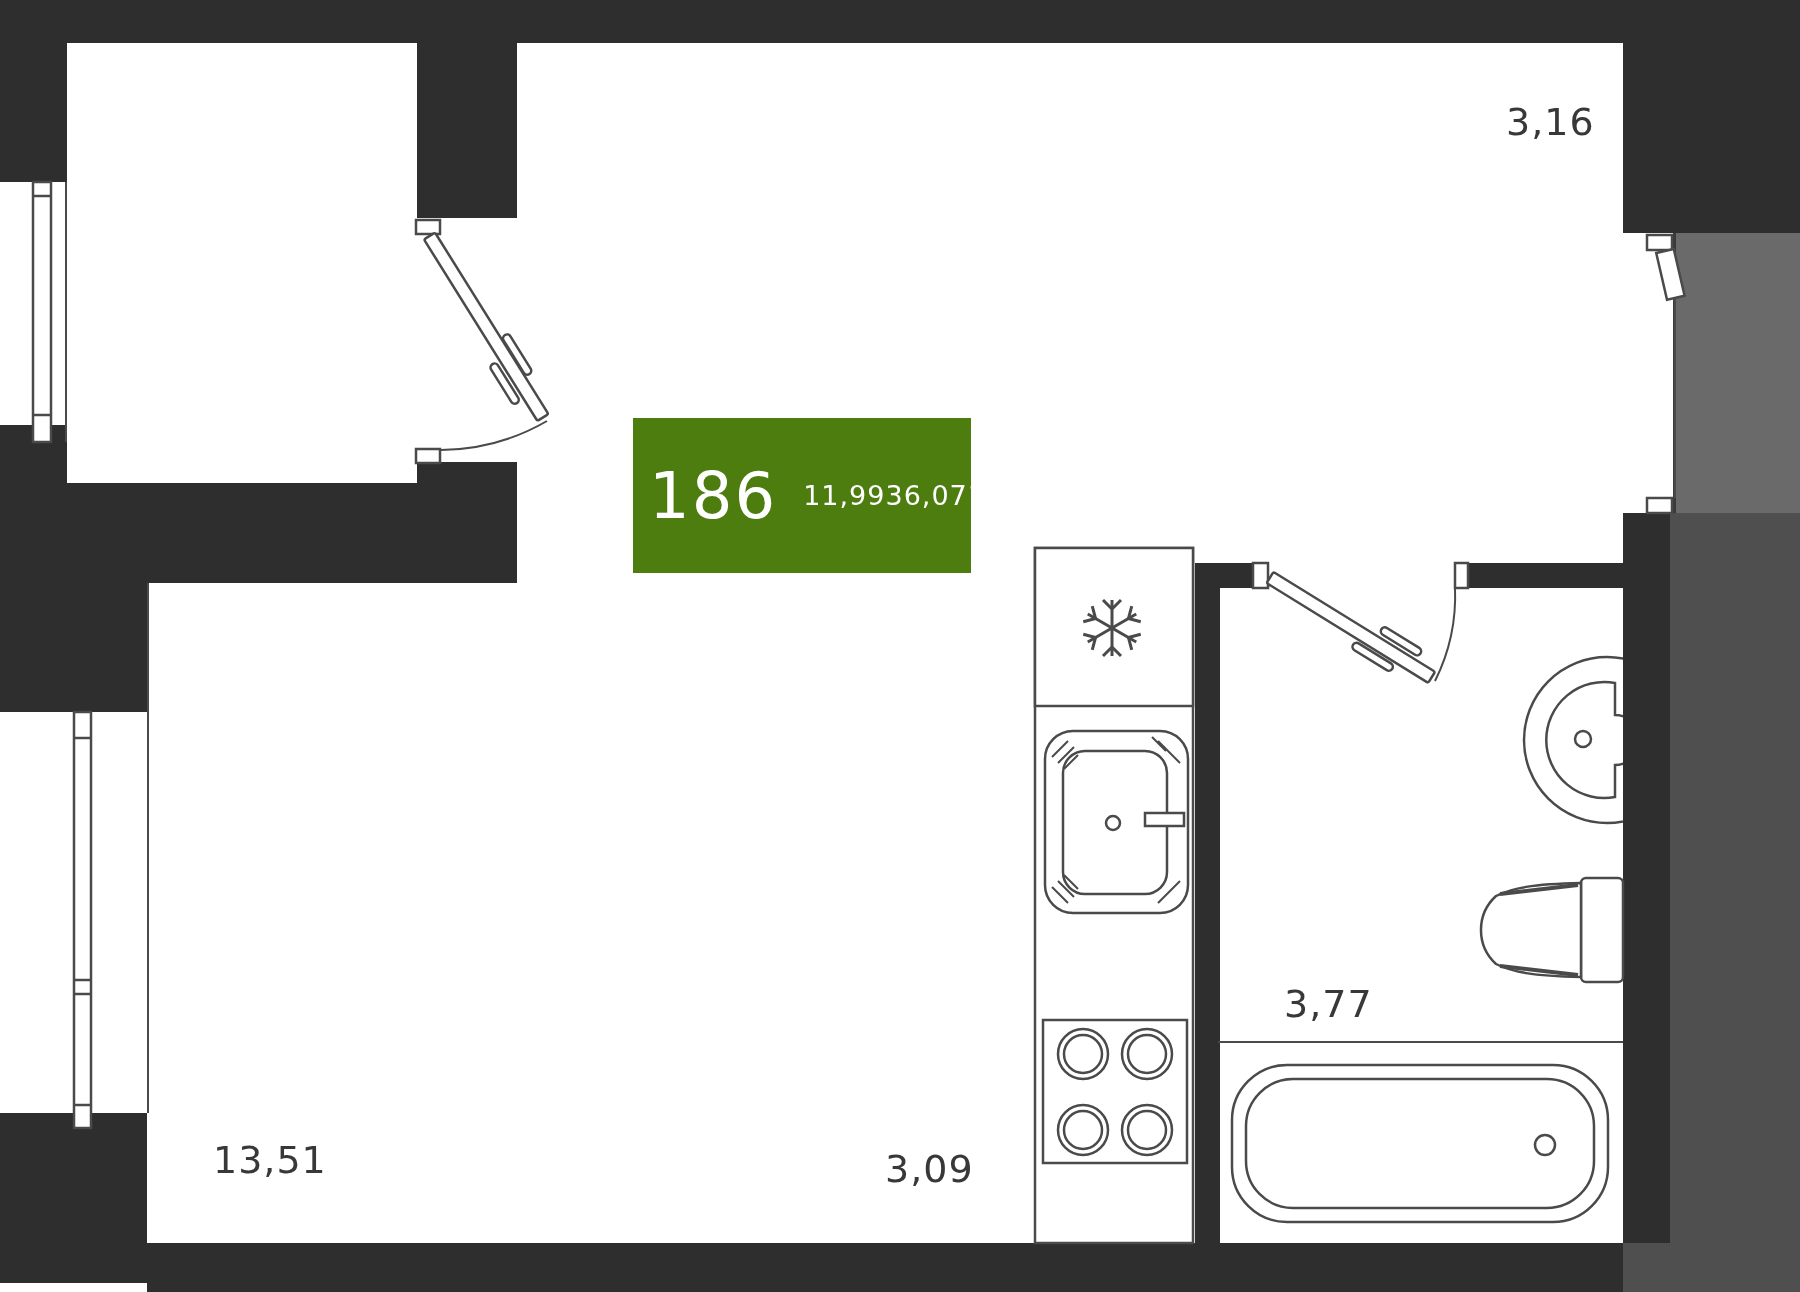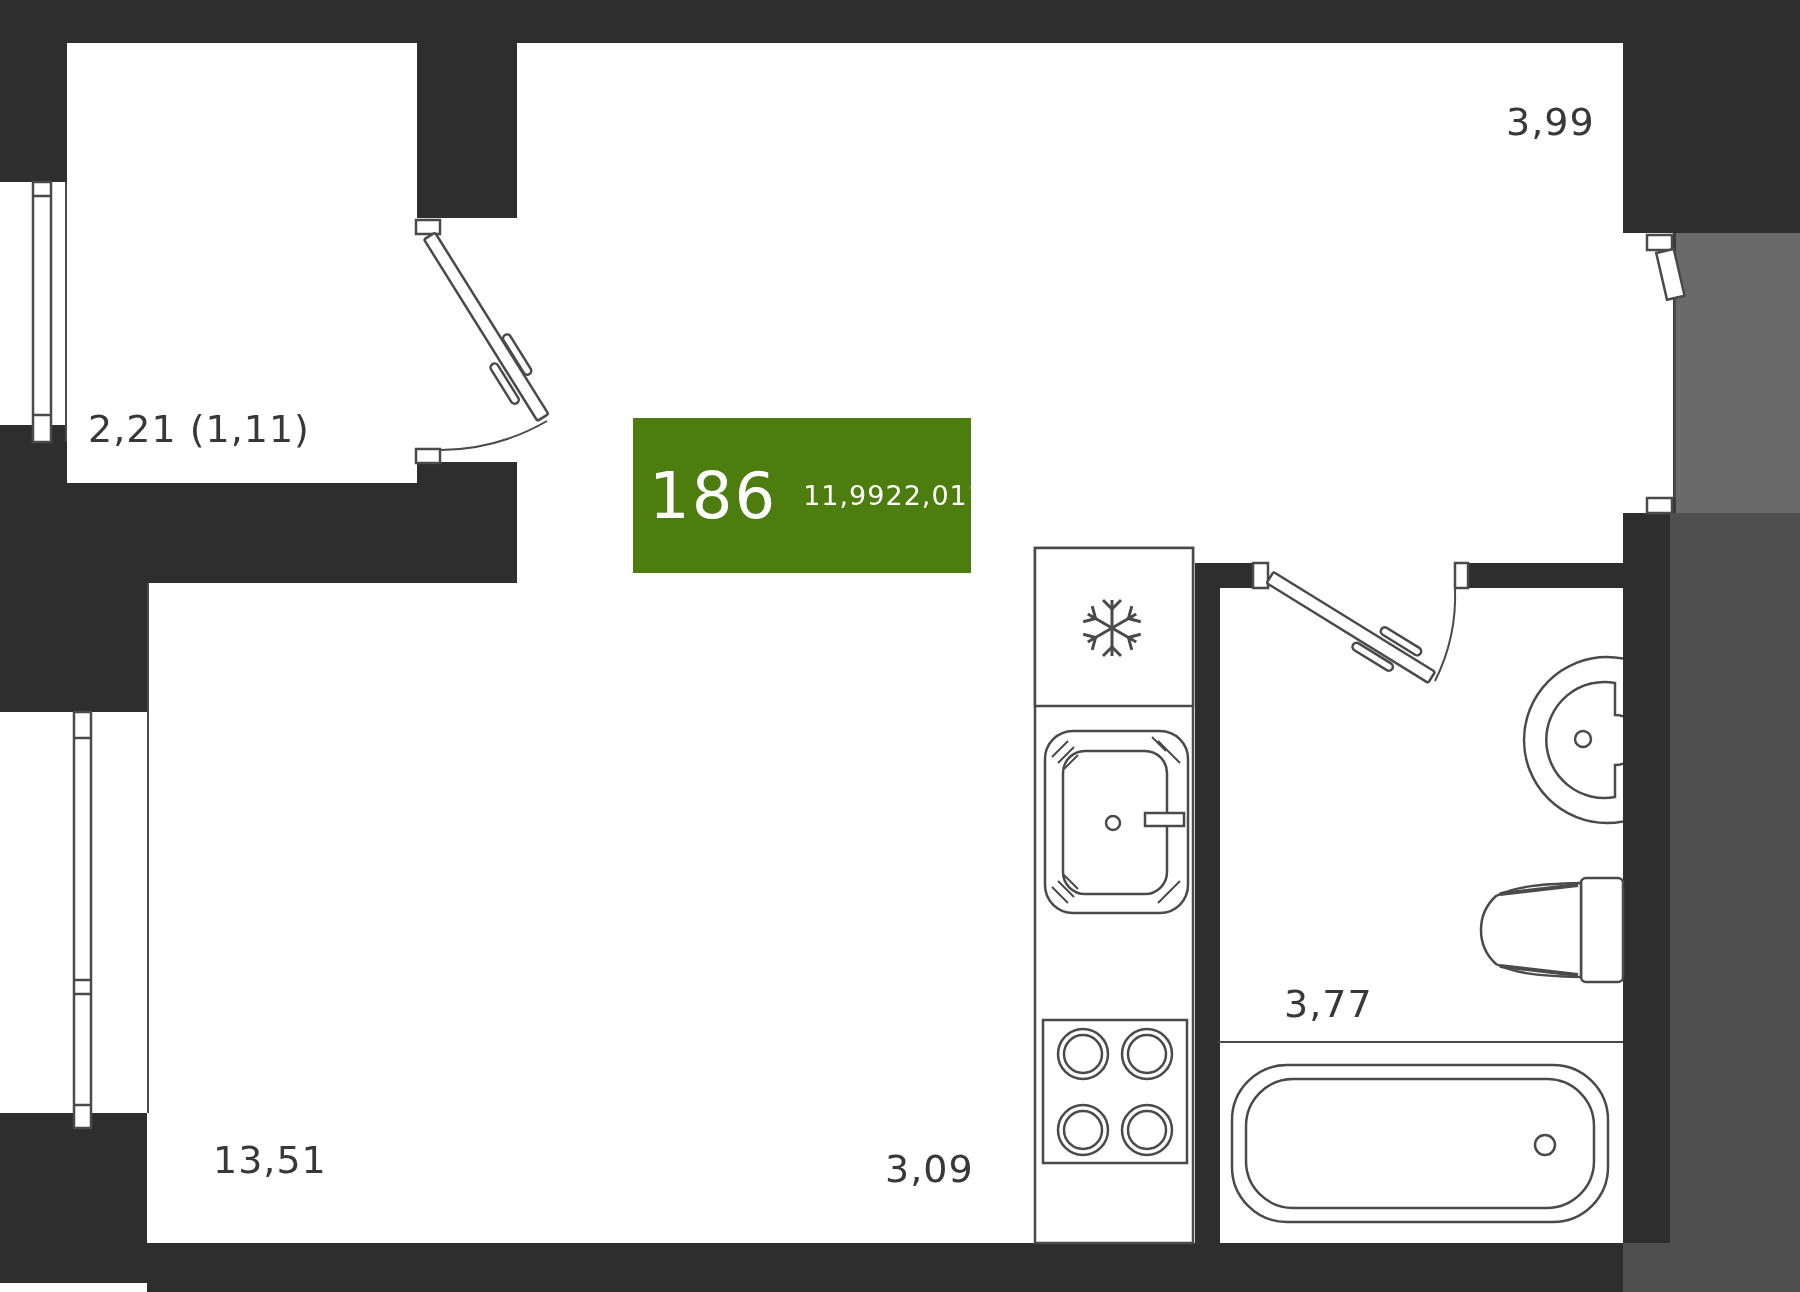--- a/index.html
+++ b/index.html
@@ -151,29 +151,28 @@
       <path d="M1500,966 L1578,975" stroke-width="4"></path>
     </g>
 
     <g>
       <rect x="1232" y="1065" width="376" height="157" rx="55" fill="#fff"></rect>
       <rect x="1246" y="1079" width="348" height="129" rx="47" fill="#fff"></rect>
       <circle cx="1545" cy="1145" r="10"></circle>
     </g>
   </svg>
 
-  <div class="room-label" style="left:88px;top:407px;">2,21 (1,11)</div>
-  <div class="room-label" style="left:1506px;top:100px;">3,99</div>
+  <div class="room-label" style="left:1506px;top:100px;">3,16</div>
   <div class="room-label" style="left:213px;top:1138px;">13,51</div>
   <div class="room-label" style="left:885px;top:1138px;margin-top:9px;">3,09</div>
   <div class="room-label" style="left:1284px;top:982px;">3,77</div>
 
   <div class="unit-card">
     <div class="unit-number">186</div>
     <div class="unit-divider"></div>
     <div class="unit-areas">
       <span>11,99</span>
-      <span>22,01</span>
+      <span>36,07</span>
       <span>18,86</span>
     </div>
   </div>
 
 </div>
 
 </body></html>

